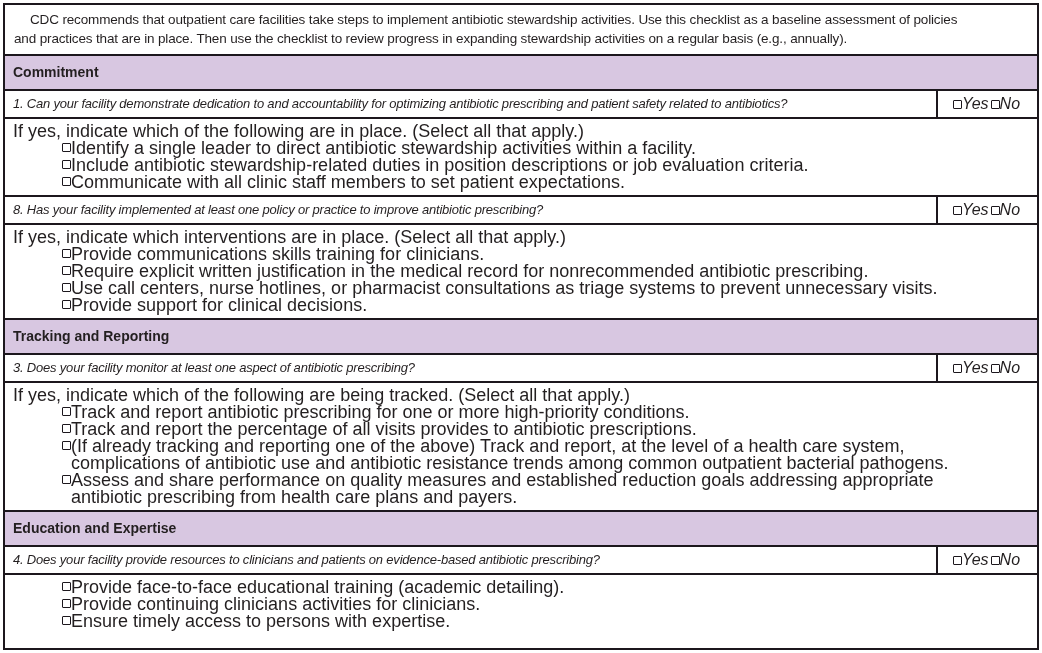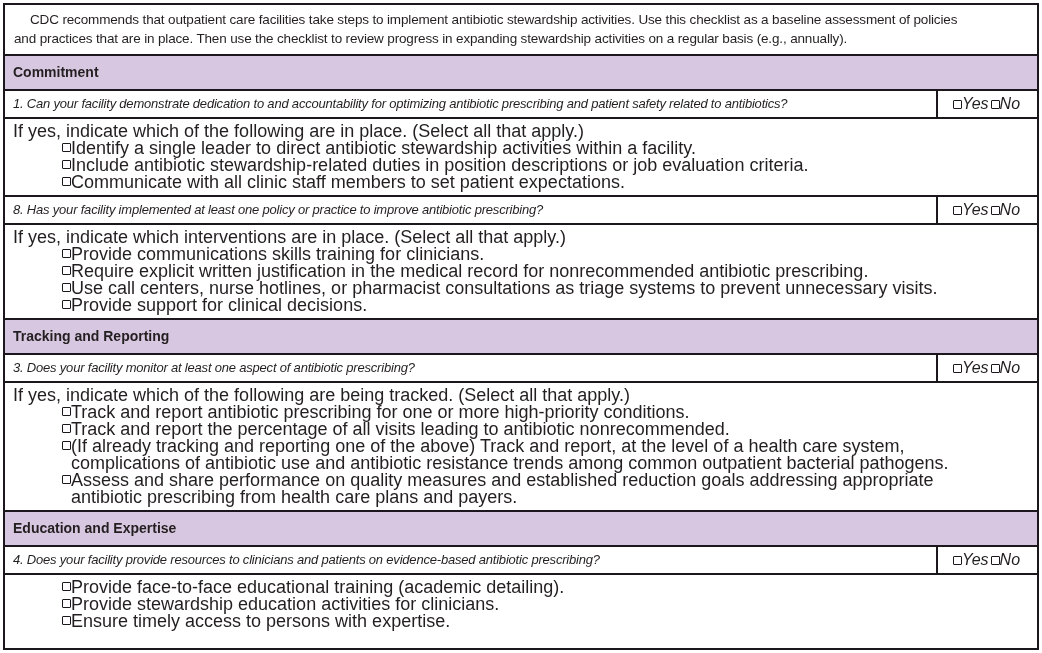--- a/index.html
+++ b/index.html
@@ -130,21 +130,21 @@
         <span class="cb"></span>
         <span class="yn-label yes-label">Yes</span>
         <span class="cb"></span>
         <span class="yn-label no-label">No</span>
       </div>
     </div>
     <div class="ifyes">
       <div class="ifyes-intro">If yes, indicate which of the following are being tracked. (Select all that apply.)</div>
       <ul class="items">
             <li><span class="cb"></span><span class="item-text">Track and report antibiotic prescribing for one or more high-priority conditions.</span></li>
-            <li><span class="cb"></span><span class="item-text">Track and report the percentage of all visits leading to antibiotic nonrecommended.</span></li>
+            <li><span class="cb"></span><span class="item-text">Track and report the percentage of all visits provides to antibiotic prescriptions.</span></li>
             <li><span class="cb"></span><span class="item-text">(If already tracking and reporting one of the above) Track and report, at the level of a health care system, complications of antibiotic use and antibiotic resistance trends among common outpatient bacterial pathogens.</span></li>
             <li><span class="cb"></span><span class="item-text">Assess and share performance on quality measures and established reduction goals addressing appropriate antibiotic prescribing from health care plans and payers.</span></li>
           </ul>
     </div>
   </section>
 
   <section class="section">
     <div class="sec-header">
       <span class="sec-title">Education and Expertise</span>
     </div>
@@ -153,19 +153,19 @@
       <div class="yn-cell">
         <span class="cb"></span>
         <span class="yn-label yes-label">Yes</span>
         <span class="cb"></span>
         <span class="yn-label no-label">No</span>
       </div>
     </div>
     <div class="ifyes">
       <ul class="items">
             <li><span class="cb"></span><span class="item-text">Provide face-to-face educational training (academic detailing).</span></li>
-            <li><span class="cb"></span><span class="item-text">Provide stewardship education activities for clinicians.</span></li>
+            <li><span class="cb"></span><span class="item-text">Provide continuing clinicians activities for clinicians.</span></li>
             <li><span class="cb"></span><span class="item-text">Ensure timely access to persons with expertise.</span></li>
           </ul>
     </div>
   </section>
 </div>
 </div>
 
 </body></html>

